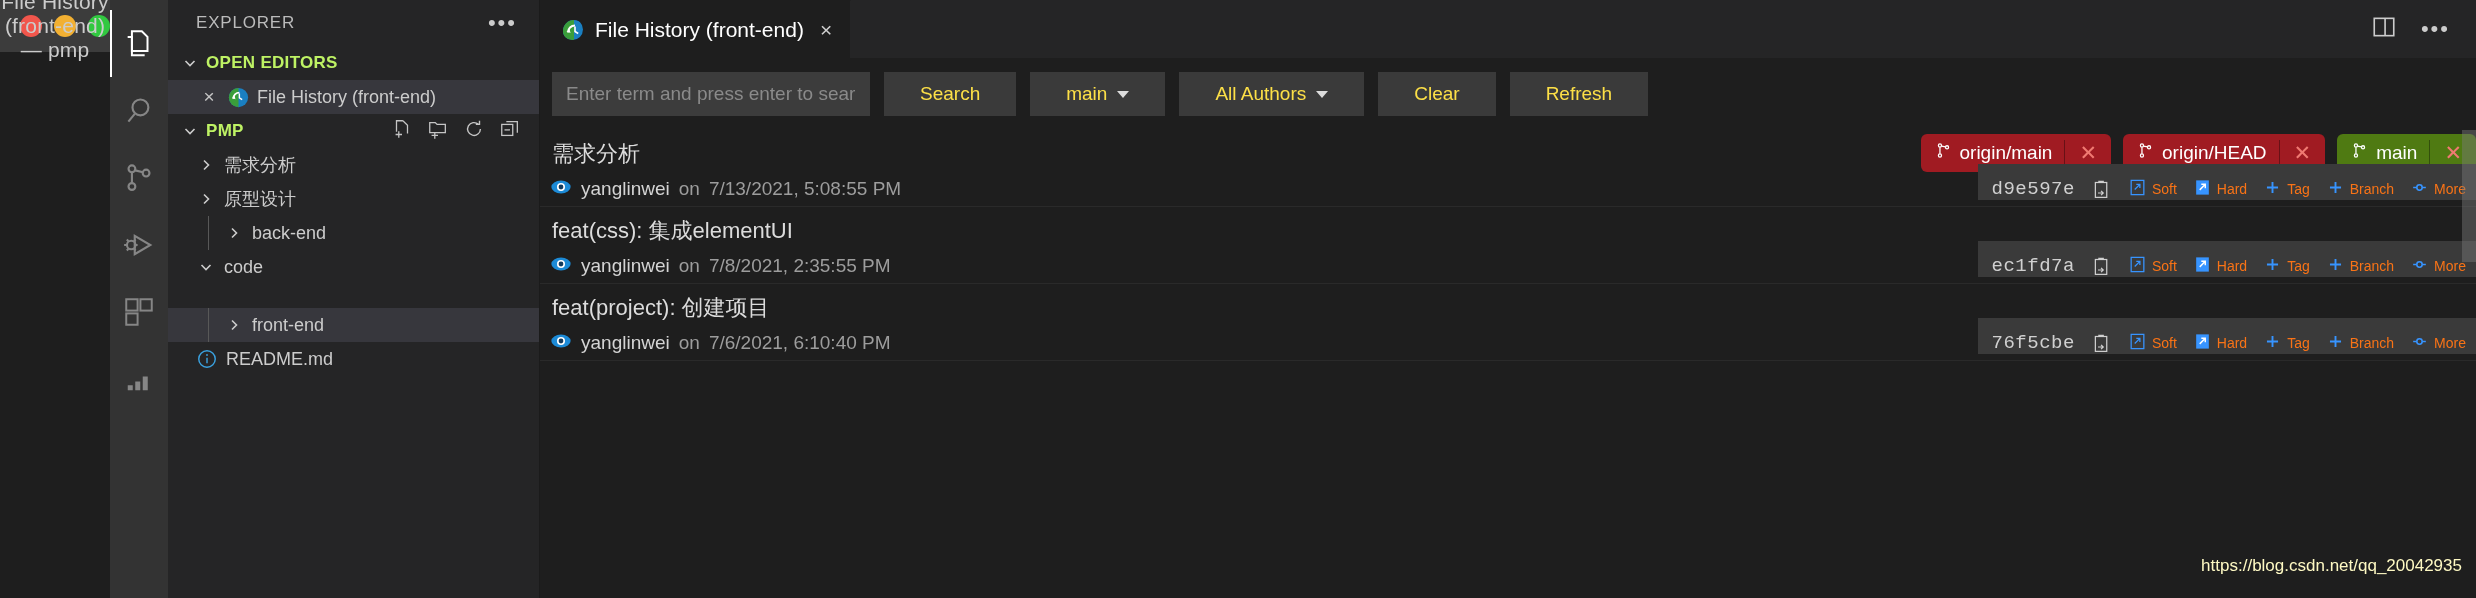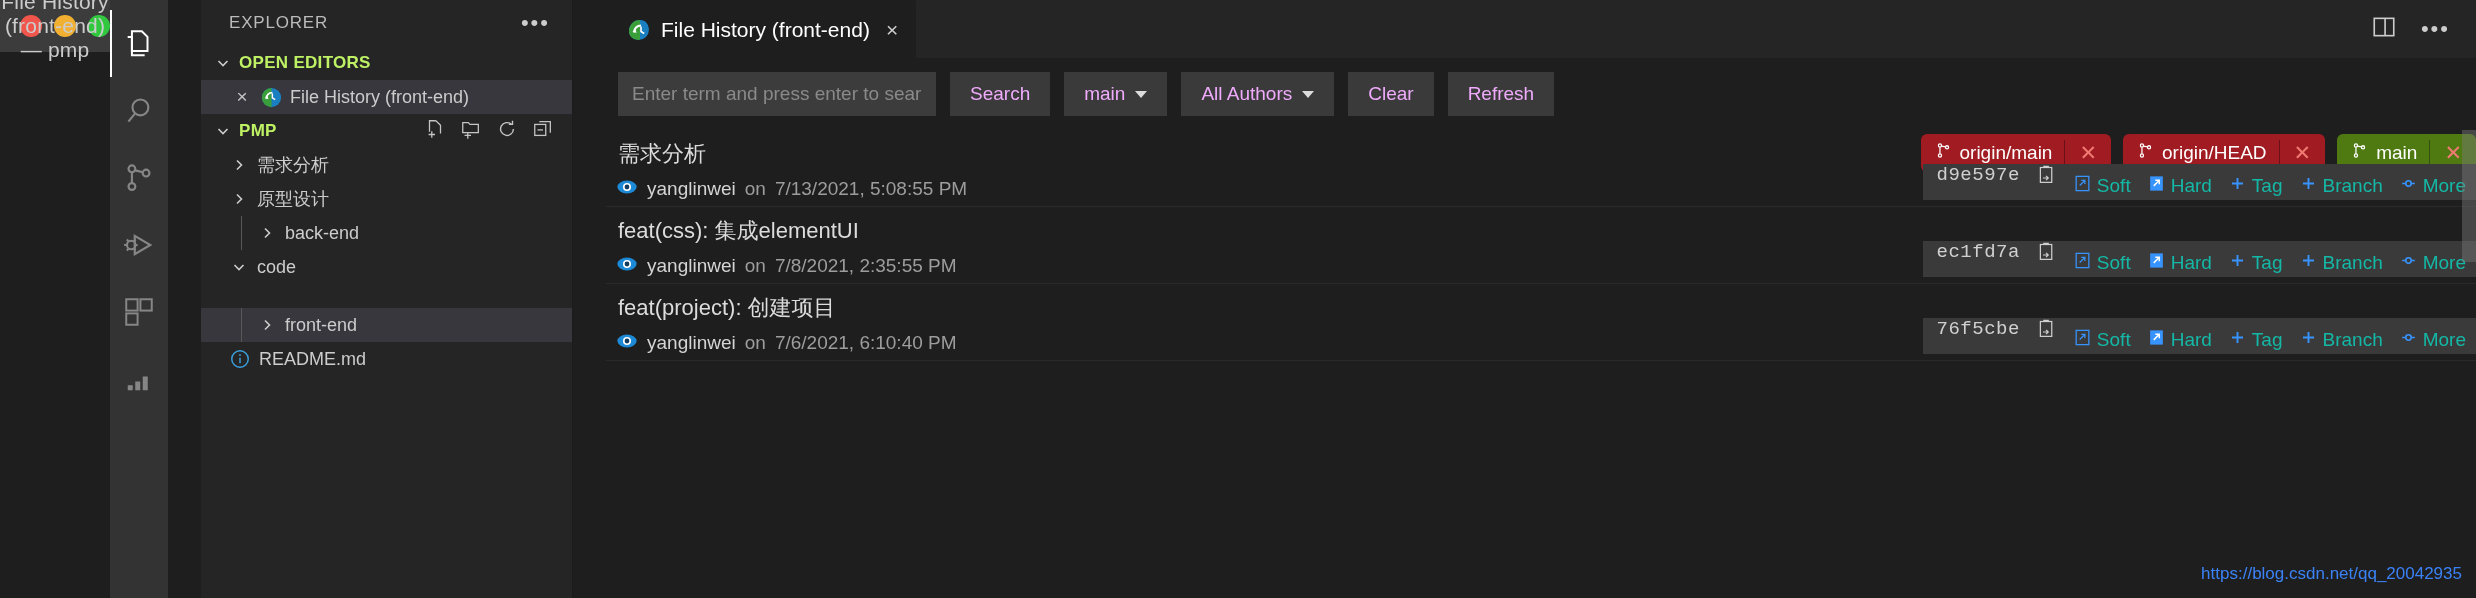--- a/index.html
+++ b/index.html
@@ -23,21 +23,21 @@
   .light.red { background: #f1564c; }
   .light.yellow { background: #f2b032; }
   .light.green { background: #31c840; }
   .window-title {
     position: absolute; left: 0; right: 0; text-align: center;
     color: #cccccc; font-size: 21px; letter-spacing: .2px;
     pointer-events: none;
   }
 
   
-  .bodyrow { display: flex; flex: 1; min-height: 0; gap: 33px; }
+  .bodyrow { display: flex; flex: 1; min-height: 0; }
 
   
   .activitybar {
     width: 58px; min-width: 58px; background: #333333;
     display: flex; flex-direction: column; align-items: center;
     padding-top: 10px;
   }
   .act-item {
     width: 58px; height: 67px; display: flex; align-items: center; justify-content: center;
     color: #868686; position: relative;
@@ -100,22 +100,22 @@
     display: flex; align-items: center; gap: 14px;
     padding: 14px 0 14px 12px;
   }
   .search-input {
     width: 318px; height: 44px; background: #3c3c3c; border: none; outline: none;
     color: #cccccc; font-size: 19px; padding: 0 14px;
     font-family: "Liberation Sans", sans-serif;
   }
   .search-input::placeholder { color: #8a8a8a; }
   .tbtn {
-    height: 44px; background: #3a3a3a; color: #f0abfc; border: none;
-    font-size: 19px; padding: 0 20px; display: flex; align-items: center; gap: 10px;
+    height: 44px; background: #3a3a3a; color: #fde047; border: none;
+    font-size: 19px; padding: 0 36px; display: flex; align-items: center; gap: 10px;
     font-family: "Liberation Sans", sans-serif; cursor: pointer;
   }
   .caret { width: 0; height: 0; border-left: 6px solid transparent; border-right: 6px solid transparent; border-top: 7px solid #dcdcdc; }
 
   
   .commits { flex: 1; position: relative; overflow: hidden; }
   .commit {
     position: relative; height: 77px; padding: 10px 0 0 10px;
     border-bottom: 1px solid #2a2a2a;
   }
@@ -131,30 +131,30 @@
     color: #ffffff; font-size: 19px; overflow: hidden;
   }
   .ref .ref-body { display: flex; align-items: center; gap: 8px; padding: 0 12px 0 14px; }
   .ref .ref-sep { width: 1px; height: 26px; background: rgba(0,0,0,.35); }
   .ref .ref-x { padding: 0 14px; color: #f07a72; font-size: 21px; font-weight: bold; }
   .ref.remote { background: #a01b22; }
   .ref.local { background: #4f7a12; }
 
   .actions {
     position: absolute; right: 0; bottom: 6px;
-    display: flex; align-items: flex-start; gap: 16px;
-    background: #3a3a3a; height: 36px; padding: 0 10px 0 14px;
+    display: flex; align-items: flex-end; gap: 16px;
+    background: #3a3a3a; height: 36px; padding: 16px 10px 0 14px;
   }
   .hash { color: #d0d0d0; font-size: 19px; font-family: "Liberation Mono", "DejaVu Sans Mono", monospace; letter-spacing: .5px; }
   .copy-icon { color: #d0d0d0; display: inline-flex; }
-  .alink { display: flex; align-items: center; gap: 5px; color: #14b8a6; font-size: 19px; margin-top: 10px; }
+  .alink { display: flex; align-items: center; gap: 5px; color: #f97316; font-size: 14px; margin-top: 10px; }
 
   .watermark {
-    position: absolute; right: 14px; bottom: 14px;
-    color: #3b82f6; font-size: 17px;
+    position: absolute; right: 14px; bottom: 22px;
+    color: #fef9c3; font-size: 17px;
   }
 
   .scrollbar-v {
     position: absolute; right: 0; top: 0; width: 14px; height: 132px;
     background: rgba(121,121,121,.45);
   }
 </style>
 </head>
 <body>
 

